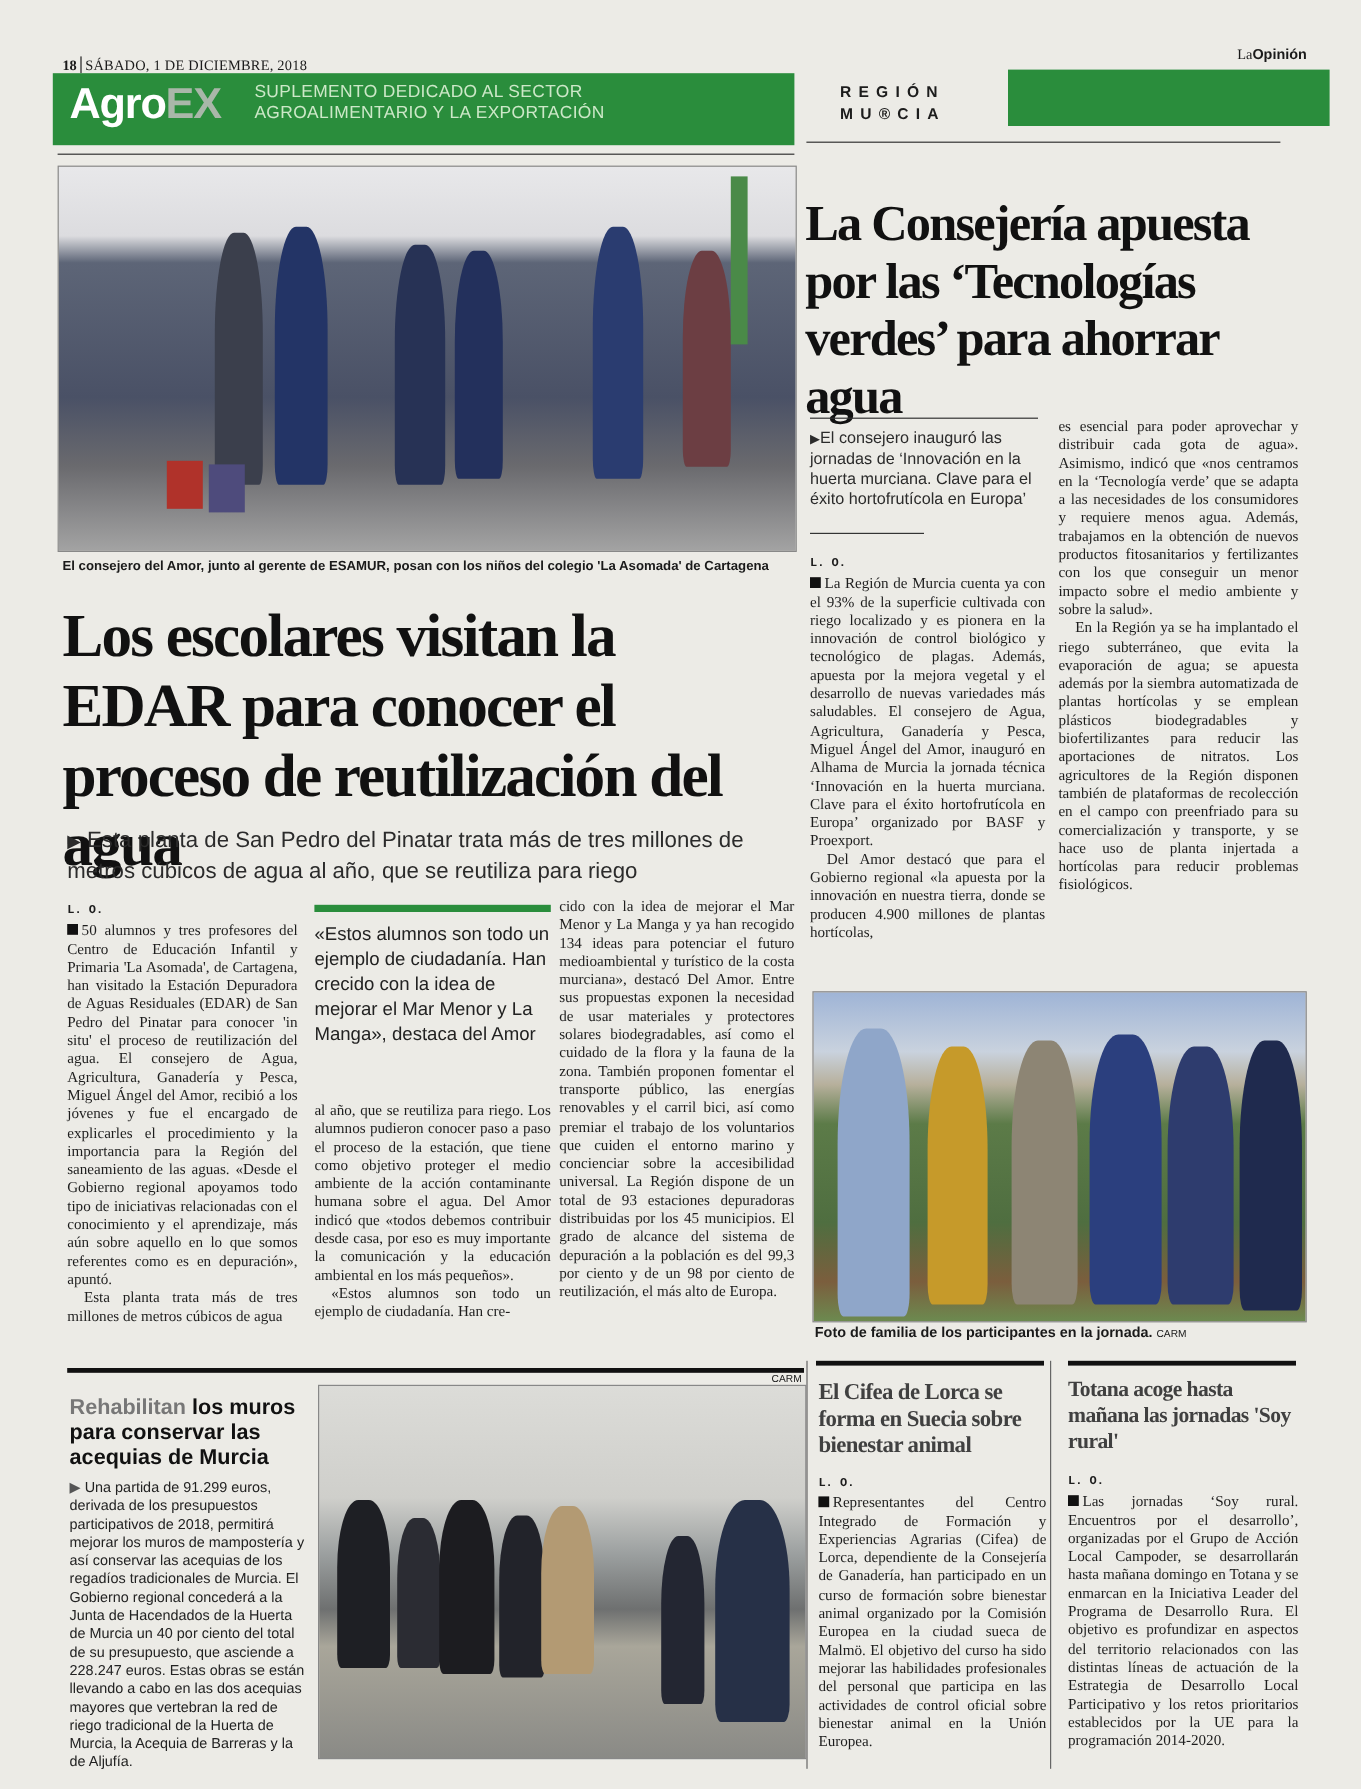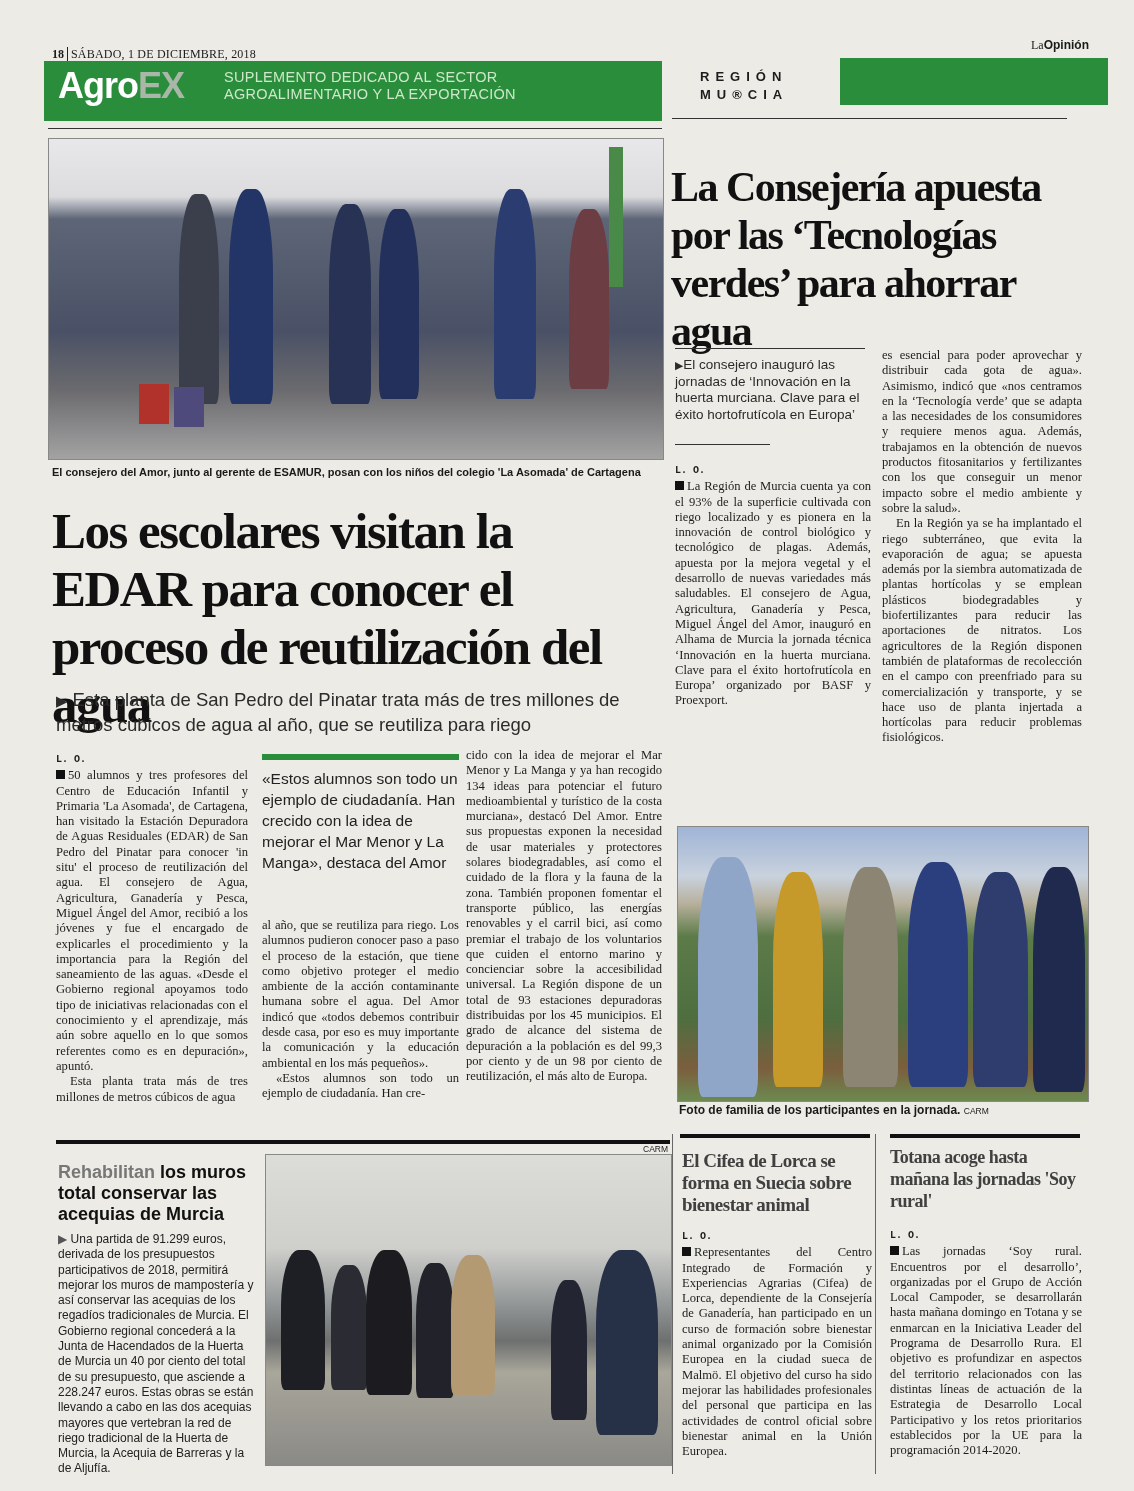--- a/index.html
+++ b/index.html
@@ -9,21 +9,21 @@
   
   .folio{left:52px;top:47px;font-size:12px;font-weight:bold;}
   .folio .num{border-right:1.5px solid #222;padding-right:3px;margin-right:3px;}
   .folio .date{font-weight:normal;letter-spacing:0.2px;}
   .brand{right:45px;top:38px;font-size:12px;}
   .brand b{font-family:"Liberation Sans",sans-serif;margin-top:12px;}
   .greenbar{background:#2a8d3c;}
   .agro{left:44px;top:61px;width:618px;height:60px;}
   .agro .logo{position:absolute;left:14px;top:4px;font-family:"Liberation Sans",sans-serif;font-weight:bold;font-size:36px;color:#fff;letter-spacing:-1px;}
   .agro .logo .ex{color:#a9b7a9;}
-  .agro .tag{position:absolute;left:168px;top:8px;color:#cde8c8;font-family:"Liberation Sans",sans-serif;font-size:14.5px;line-height:17px;letter-spacing:0.3px;margin-left:12px;}
+  .agro .tag{position:absolute;left:168px;top:8px;color:#cde8c8;font-family:"Liberation Sans",sans-serif;font-size:14.5px;line-height:17px;letter-spacing:0.3px;}
   .greenbar2{left:840px;top:58px;width:268px;height:47px;}
   .region{left:700px;top:68px;font-family:"Liberation Sans",sans-serif;font-weight:bold;font-size:13px;letter-spacing:6px;line-height:18px;color:#1c1c1c;}
   .rule{background:#333;height:1px;}
   
   .photo{border:1px solid #888;overflow:hidden;}
   .photo1{left:48px;top:138px;width:614px;height:320px;background:linear-gradient(180deg,#e8e8ea 0%,#dcdcdf 18%,#5d6577 25%,#4a5166 60%,#6a6a6e 78%,#a3a3a3 100%);}
   .photo2{left:677px;top:826px;width:410px;height:274px;background:linear-gradient(180deg,#9fb4d6 0%,#c9d2de 18%,#b7b09c 28%,#5c7b48 40%,#4f6e40 70%,#7b5e3d 88%,#6c8a50 100%);}
   .photo3{left:265px;top:1154px;width:405px;height:310px;background:linear-gradient(180deg,#dcdcd8 0%,#cfcfcb 30%,#9ca0a0 45%,#6e7070 60%,#a9a69a 70%,#8a8a86 100%);}
   .person{position:absolute;border-radius:40% 40% 8% 8%;}
   .caption{font-family:"Liberation Sans",sans-serif;font-weight:bold;font-size:11px;}
@@ -116,20 +116,21 @@
 <div class="abs h-big h2">La Consejería apuesta por las ‘Tecnologías verdes’ para ahorrar agua</div>
 <div class="abs rule" style="left:675px;top:348px;width:190px;"></div>
 <div class="abs deck deck2">
   <span class="tri">▶</span><span>El consejero inauguró las jornadas de ‘Innovación en la huerta murciana. Clave para el éxito hortofrutícola en Europa’</span>
 </div>
 <div class="abs rule" style="left:675px;top:444px;width:95px;"></div>
 
 <div class="abs col" style="left:675px;top:463px;width:196px;">
   <div class="byline">L. O.</div>
   <p><span class="sq"></span><span>La Región de Murcia cuenta ya con el 93% de la superficie cultivada con riego localizado y es pionera en la innovación de control biológico y tecnológico de plagas. Además, apuesta por la mejora vegetal y el desarrollo de nuevas variedades más saludables. El consejero de Agua, Agricultura, Ganadería y Pesca, Miguel Ángel del Amor, inauguró en Alhama de Murcia la jornada técnica ‘Innovación en la huerta murciana. Clave para el éxito hortofrutícola en Europa’ organizado por BASF y Proexport.</span></p>
+  <p class="ind">Del Amor destacó que para el Gobierno regional «la apuesta por la innovación en nuestra tierra, donde se producen 4.900 millones de plantas hortícolas,</p>
 </div>
 <div class="abs col" style="left:882px;top:348px;width:200px;">
   <p>es esencial para poder aprovechar y distribuir cada gota de agua». Asimismo, indicó que «nos centramos en la ‘Tecnología verde’ que se adapta a las necesidades de los consumidores y requiere menos agua. Además, trabajamos en la obtención de nuevos productos fitosanitarios y fertilizantes con los que conseguir un menor impacto sobre el medio ambiente y sobre la salud».</p>
   <p class="ind">En la Región ya se ha implantado el riego subterráneo, que evita la evaporación de agua; se apuesta además por la siembra automatizada de plantas hortícolas y se emplean plásticos biodegradables y biofertilizantes para reducir las aportaciones de nitratos. Los agricultores de la Región disponen también de plataformas de recolección en el campo con preenfriado para su comercialización y transporte, y se hace uso de planta injertada a hortícolas para reducir problemas fisiológicos.</p>
 </div>
 
 <div class="abs photo photo2">
   <div class="person" style="left:20px;top:30px;width:60px;height:240px;background:#8fa6c9;"></div>
   <div class="person" style="left:95px;top:45px;width:50px;height:215px;background:#c69a2a;"></div>
   <div class="person" style="left:165px;top:40px;width:55px;height:220px;background:#8d8574;"></div>
@@ -142,21 +143,21 @@
   <span class="credit">CARM</span>
 </div>
 
 <div class="abs thickrule" style="left:56px;top:1140px;width:614px;"></div>
 <div class="abs thickrule" style="left:680px;top:1134px;width:190px;"></div>
 <div class="abs thickrule" style="left:890px;top:1134px;width:190px;"></div>
 <div class="abs vline" style="left:875px;top:1134px;height:340px;"></div>
 <div class="abs vline" style="left:672px;top:1134px;height:340px;"></div>
 
 <div class="abs sidehead" style="left:58px;top:1162px;width:200px;">
-  <span class="grey">Rehabilitan</span><span> los muros total conservar las acequias de Murcia</span>
+  <span class="grey">Rehabilitan</span><span> los muros para conservar las acequias de Murcia</span>
 </div>
 <div class="abs sidebody" style="left:58px;top:1232px;width:200px;">
   <span style="color:#555;">▶</span>
   <span>Una partida de 91.299 euros, derivada de los presupuestos participativos de 2018, permitirá mejorar los muros de mampostería y así conservar las acequias de los regadíos tradicionales de Murcia. El Gobierno regional concederá a la Junta de Hacendados de la Huerta de Murcia un 40 por ciento del total de su presupuesto, que asciende a 228.247 euros. Estas obras se están llevando a cabo en las dos acequias mayores que vertebran la red de riego tradicional de la Huerta de Murcia, la Acequia de Barreras y la de Aljufía.</span>
 </div>
 <div class="abs credit" style="left:643px;top:1144px;">CARM</div>
 <div class="abs photo photo3">
   <div class="person" style="left:15px;top:95px;width:44px;height:140px;background:#1e1f24;"></div>
   <div class="person" style="left:65px;top:110px;width:36px;height:125px;background:#2b2c33;"></div>
   <div class="person" style="left:100px;top:95px;width:46px;height:145px;background:#1c1c20;"></div>

